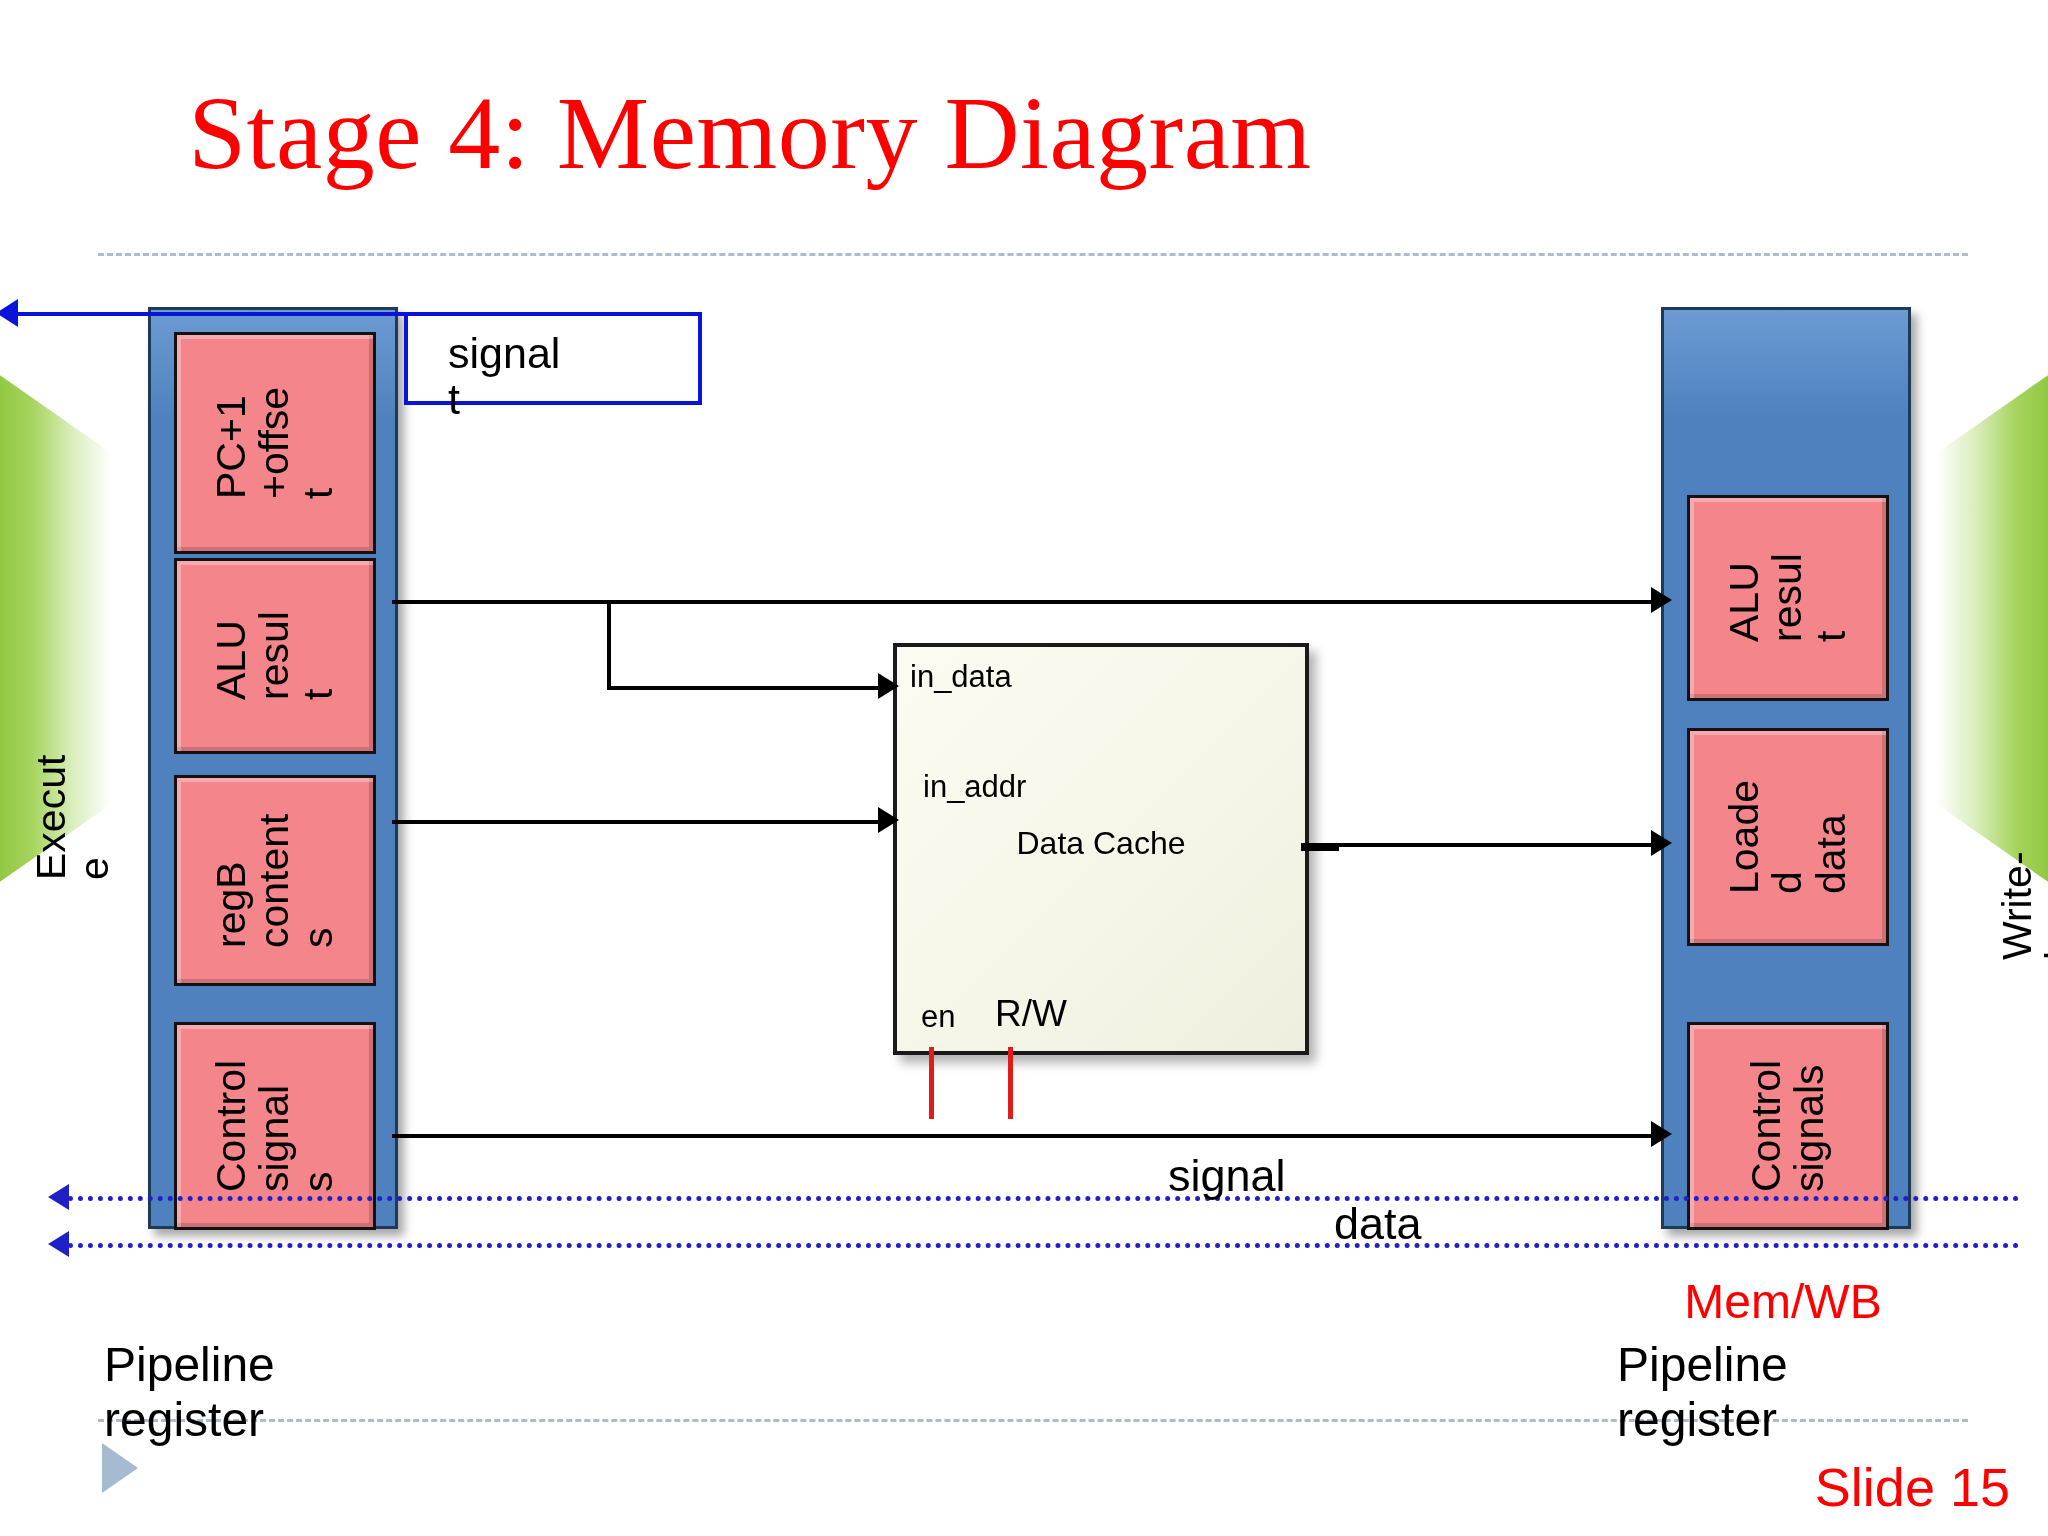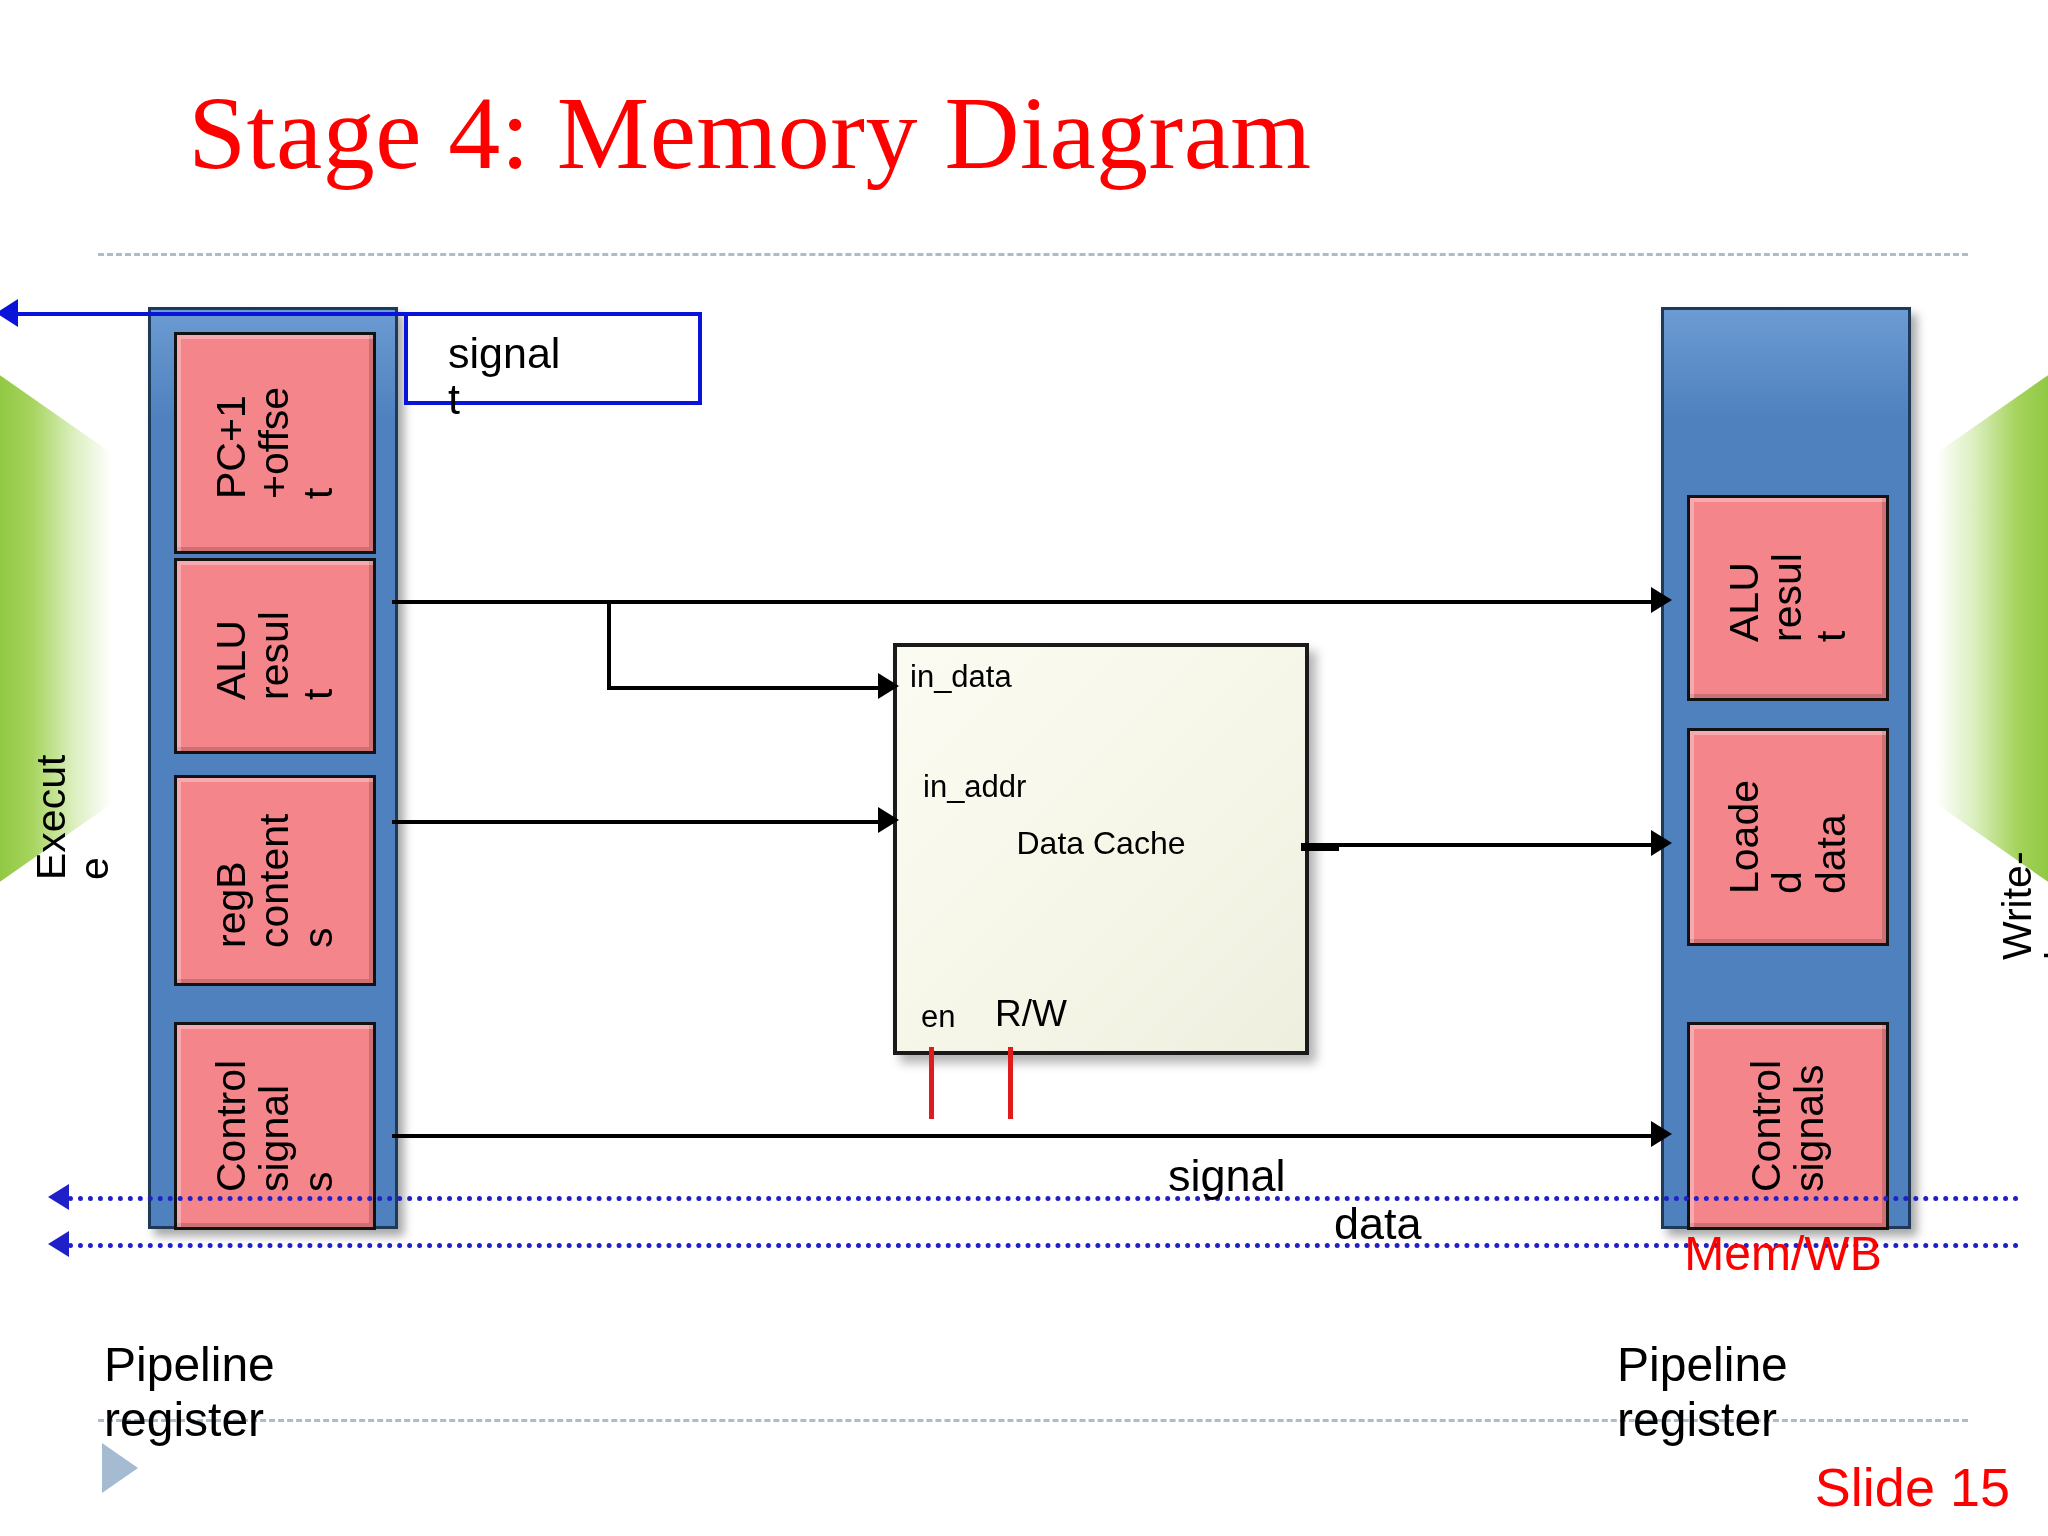--- a/index.html
+++ b/index.html
@@ -174,21 +174,21 @@
   
   .reg-caption-red{
     position:absolute;font-size:48px;color:#FF0000;white-space:nowrap;text-align:center;
   }
   .reg-caption-black{
     position:absolute;font-size:48px;color:#000;line-height:1.15;
     white-space:pre-line;
   }
   #caption-ex-mem    {left:148px;top:1274px;width:244px;}
   #caption-ex-mem-sub{left:104px;top:1337px;width:280px;}
-  #caption-mem-wb    {left:1661px;top:1226px;width:244px;text-align:center;}
+  #caption-mem-wb    {left:1661px;top:1274px;width:244px;text-align:center;}
   #caption-mem-wb-sub{left:1617px;top:1337px;width:280px;}
 
   
   #bullet-triangle{
     position:absolute;left:102px;top:1443px;width:0;height:0;
     border-top:25px solid transparent;border-bottom:25px solid transparent;
     border-left:36px solid #A5BBD1;
   }
 
   

